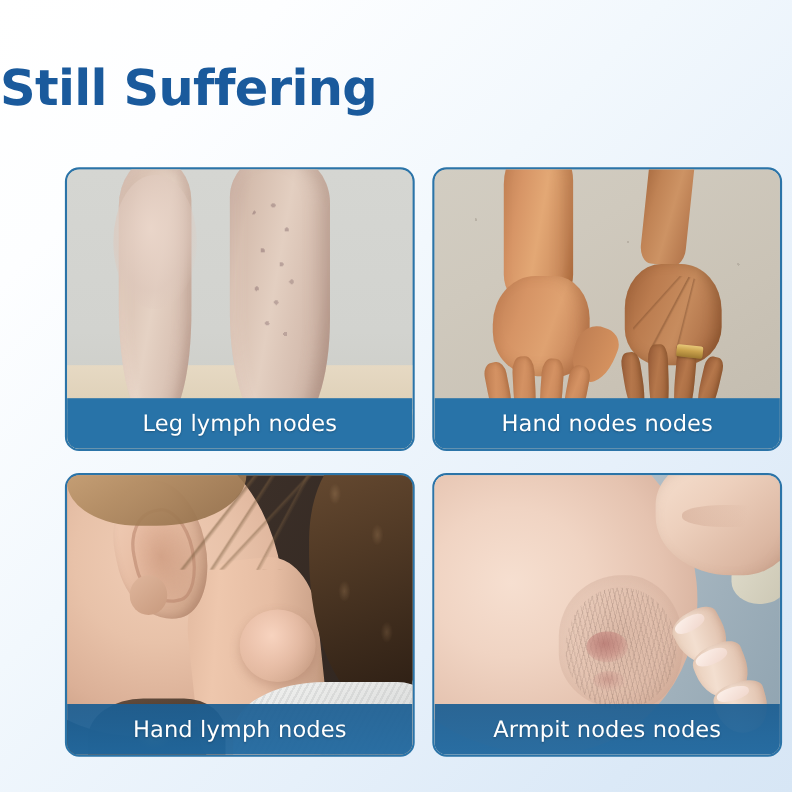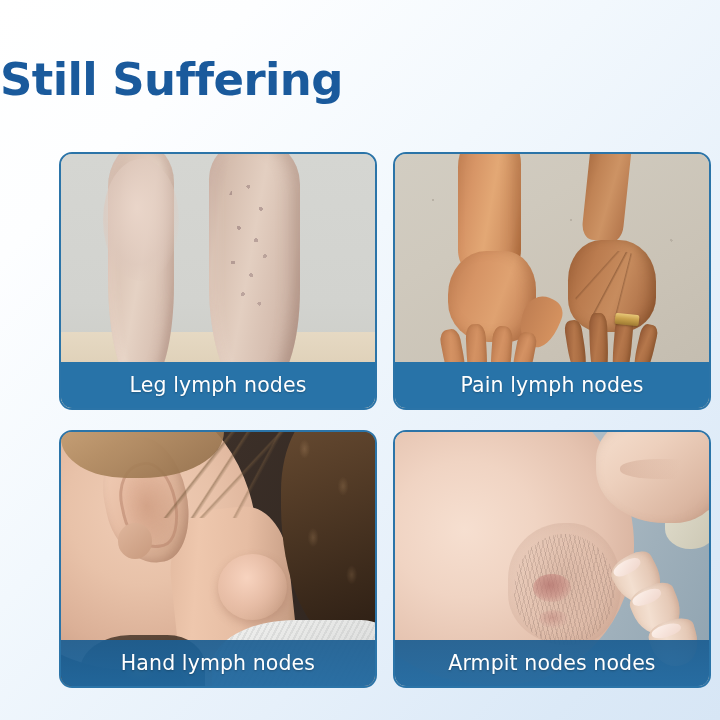--- a/index.html
+++ b/index.html
@@ -556,21 +556,21 @@
         <div class="veins"></div>
         <div class="fingers-nm">
           <i></i>
           <i></i>
           <i></i>
           <i></i>
         </div>
         <div class="ring"></div>
       </div>
       <div class="caption">
-        <span>Pain lymph nodes</span>
+        <span>Hand nodes nodes</span>
       </div>
     </div>
 
     <div class="card">
       <div class="photo">
         <div class="neck-bg"></div>
         <div class="neck-face"></div>
         <div class="neck-col"></div>
         <div class="neck-lump"></div>
         <div class="ear"></div>

